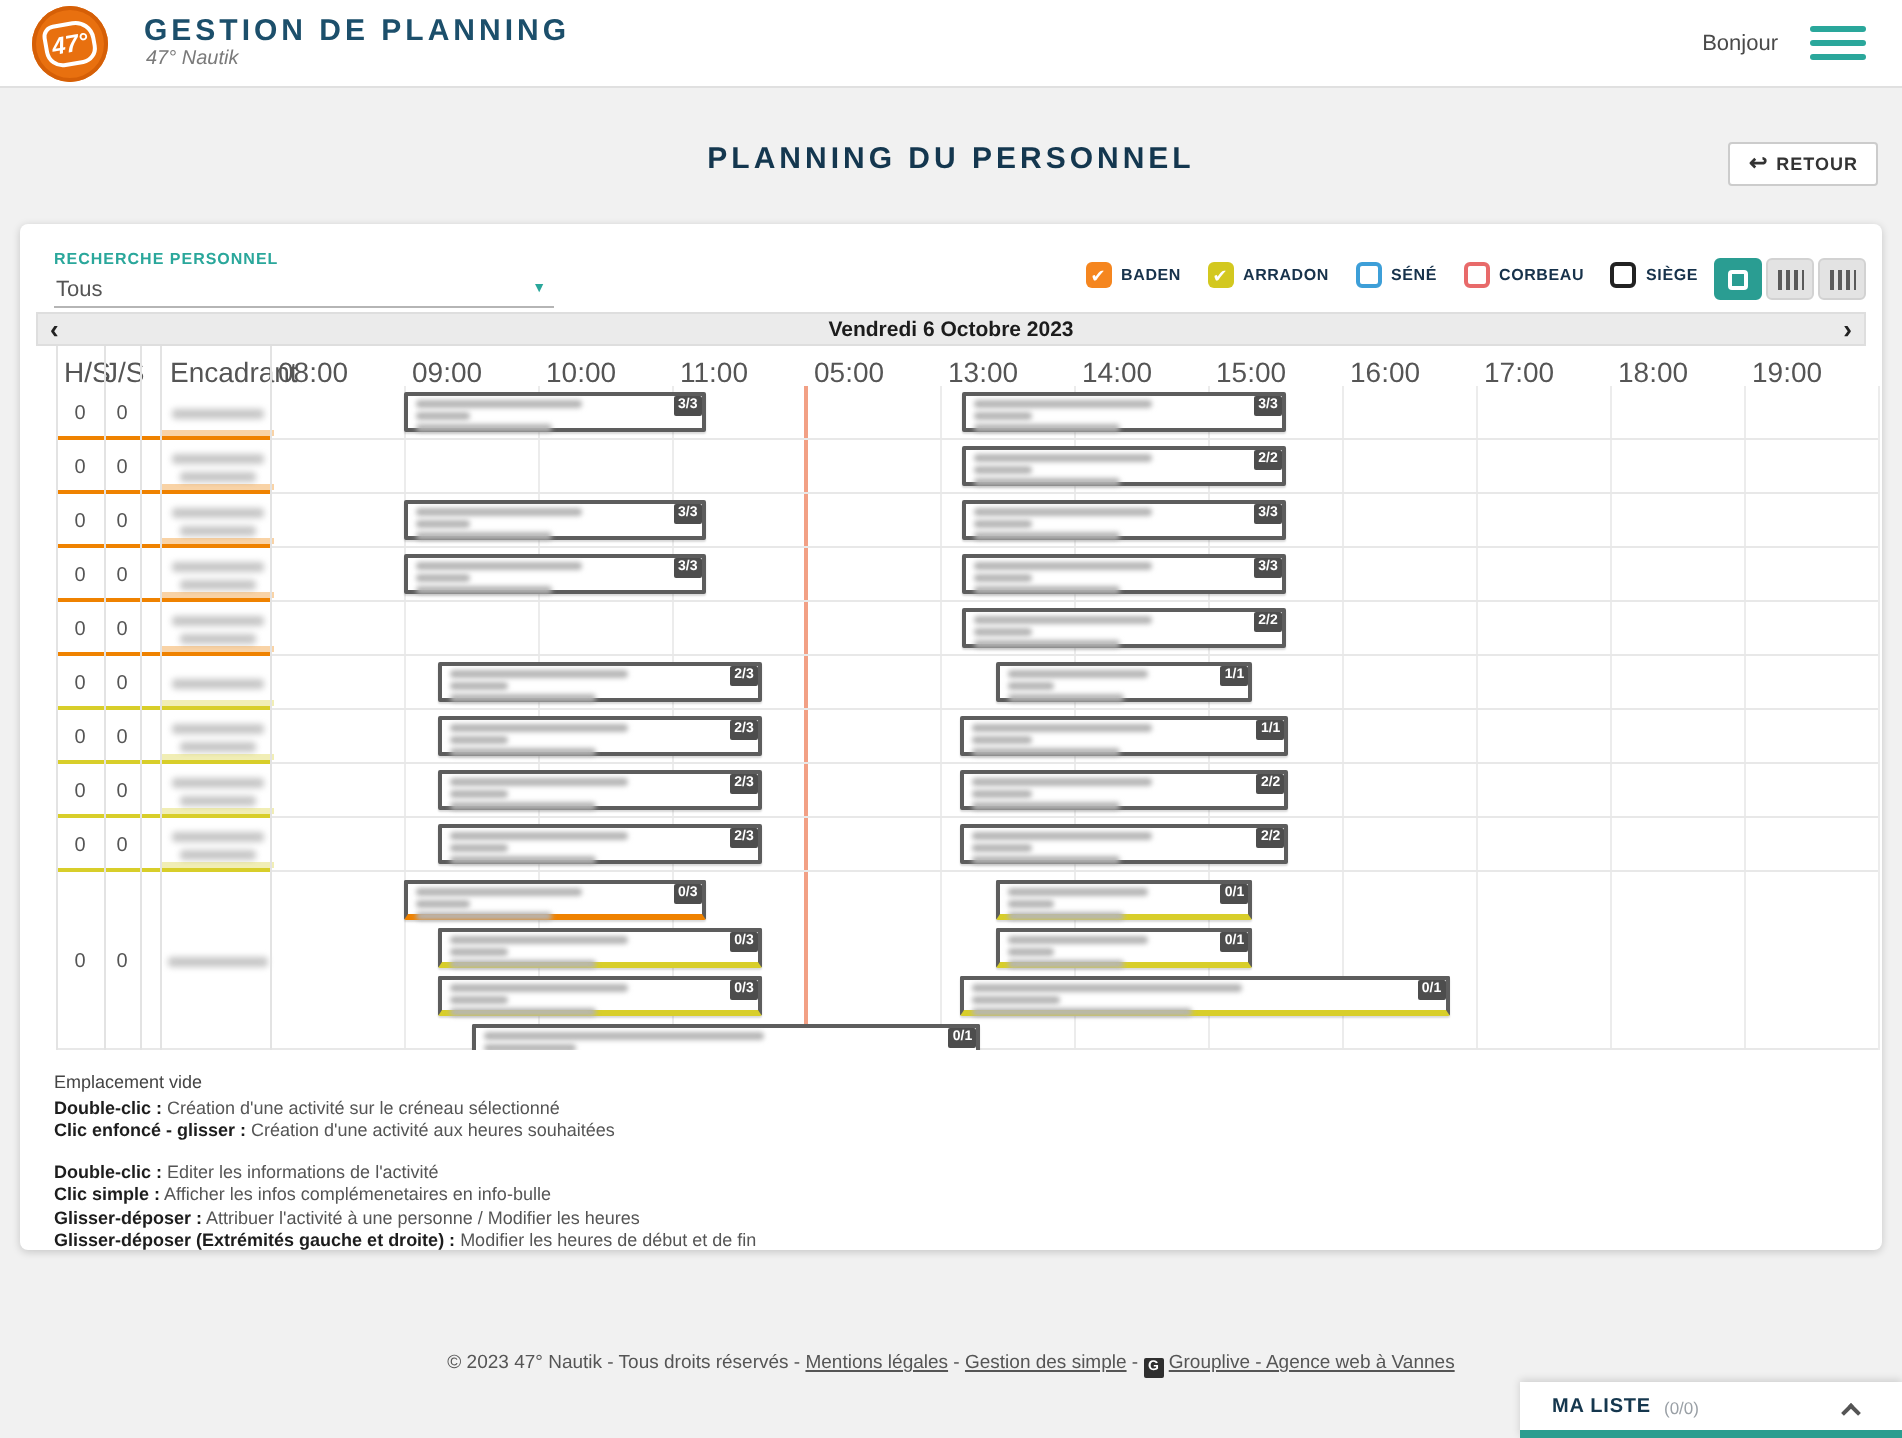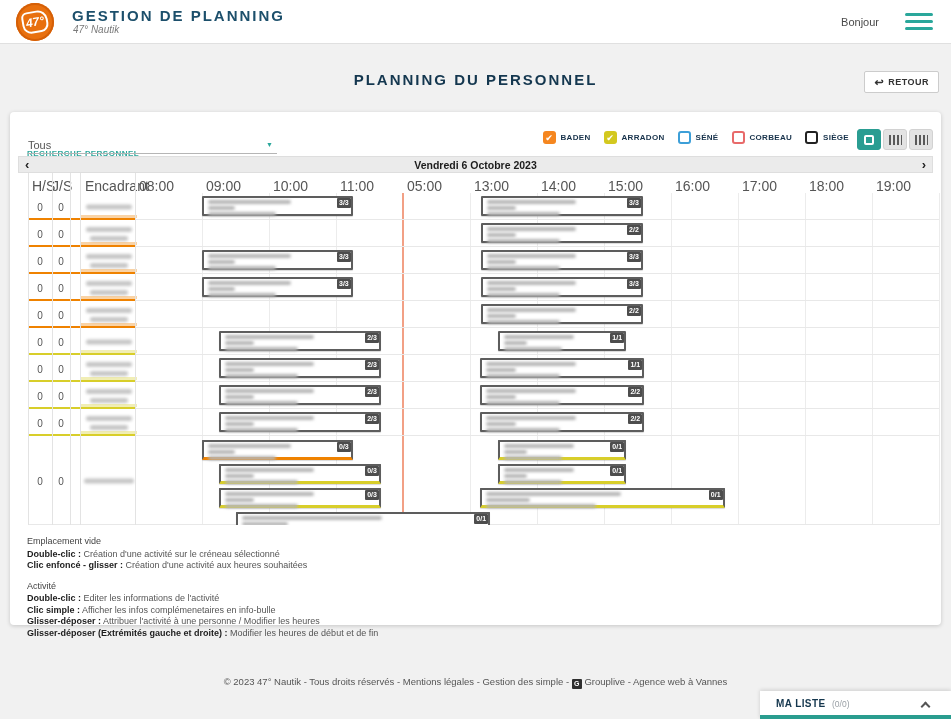--- a/index.html
+++ b/index.html
@@ -11,39 +11,39 @@
   .hdr { position:absolute; top:0; left:0; width:951px; height:44px; background:#ffffff;
          border-bottom:1px solid #e0e0e0; z-index:5; }
   .logo { position:absolute; left:16px; top:3px; width:38px; height:38px; border-radius:50%;
           background:#e8700f; box-shadow:inset 0 0 0 2px #d55f07; display:flex; align-items:center; justify-content:center; }
   .logo-inner { width:26px; height:22px; border:2px solid #ffffff; border-radius:6px 10px 8px 9px;
           transform:rotate(-10deg); color:#fff; font-weight:bold; font-style:italic; font-size:12px;
           display:flex; align-items:center; justify-content:center; }
   .hdr-title { position:absolute; left:72px; top:7px; font-size:15px; font-weight:bold;
           letter-spacing:2px; color:#1c4f6b; }
   .hdr-sub { position:absolute; left:73px; top:24px; font-size:10px; font-style:italic; color:#7a7a7a; }
-  .greeting { position:absolute; right:72px; top:16px; font-size:11px; color:#4a4a4a; }
+  .greeting { position:absolute; right:62px; top:16px; font-size:11px; color:#4a4a4a; }
   .burger { position:absolute; right:18px; top:13px; width:28px; height:18px; cursor:pointer; }
   .burger span { display:block; width:28px; height:3px; background:#2aa79b; border-radius:2px; margin-bottom:4px; }
 
   
   .band-title { position:absolute; top:71px; left:0; width:951px; text-align:center;
           font-size:15px; font-weight:bold; letter-spacing:2px; color:#14374f; }
   .btn-retour { position:absolute; top:71px; right:12px; background:#fff; border:1px solid #ccc;
           border-radius:2px; padding:5px 9px; font-size:9px; font-weight:bold; color:#333;
           letter-spacing:.5px; cursor:pointer; display:flex; align-items:center; gap:4px;
           font-family:"Liberation Sans", sans-serif; }
   .btn-retour .ret-ic { font-size:11px; line-height:9px; color:#333; }
 
   
   .card { position:absolute; left:10px; top:112px; width:931px; height:513px; background:#fff;
           border-radius:4px; box-shadow:0 1px 4px rgba(0,0,0,.18); }
 
   .search-label { position:absolute; left:17px; top:13px; font-size:8px; font-weight:bold;
-          letter-spacing:.5px; color:#2aa79b;margin-top:24px; }
+          letter-spacing:.5px; color:#2aa79b; }
   .search-select { position:absolute; left:17px; top:25px; width:250px; height:17px;
           border-bottom:1px solid #b5b5b5; font-size:11px; color:#555; cursor:pointer; }
   .search-select .val { position:absolute; left:1px; top:2px; }
   .search-select .arr { position:absolute; right:4px; top:4px; font-size:7px; color:#2aa79b; }
 
   .sites { position:absolute; right:92px; top:19px; display:flex; align-items:center; gap:13px; }
   .site { display:flex; align-items:center; gap:5px; cursor:pointer; }
   .cb { width:13px; height:13px; border-radius:3px; display:flex; align-items:center; justify-content:center;
         font-size:9px; color:#fff; background:#fff; }
   .site-lbl { font-size:8px; font-weight:bold; color:#17324b; letter-spacing:.3px; }
@@ -89,21 +89,21 @@
 
   
   .legend { position:absolute; left:17px; top:424px; font-size:9px; color:#555; line-height:11.5px; }
   .leg-title { color:#444; margin-bottom:1px; }
   .leg-sec { margin-bottom:9px; }
   .leg-line b { color:#1d1d1d; }
 
   
   .footer { position:absolute; left:0; top:676px; width:951px; text-align:center; font-size:9.5px;
          color:#555; }
-  .footer a { color:#555; cursor:pointer; }
+  .footer a { color:#555; text-decoration:underline; cursor:pointer; }
   .gl-ic { display:inline-block; width:10px; height:10px; background:#2f2f2f; color:#fff;
          font-size:7px; font-weight:bold; line-height:10px; text-align:center; vertical-align:-1px;
          border-radius:1px; }
 
   
   .ml-panel { position:absolute; right:0; bottom:0; width:191px; height:28px; background:#fff;
          border-bottom:4px solid #2a9d8f; box-shadow:0 -1px 4px rgba(0,0,0,.15); cursor:pointer; }
   .ml-label { position:absolute; left:16px; top:7px; font-size:10px; font-weight:bold;
          color:#15374e; letter-spacing:.4px; }
   .ml-count { position:absolute; left:72px; top:8px; font-size:8.5px; color:#9aa0a6; }
@@ -444,21 +444,20 @@
         <div class="sep" style="left: 125px; top: 61px; height: 352px;"></div>
       </div>
 
     <div class="legend" id="legend">
         <div class="leg-sec">
           <div class="leg-title">Emplacement vide</div>
           <div class="leg-line"><b>Double-clic :</b> Création d'une activité sur le créneau sélectionné</div>
           <div class="leg-line"><b>Clic enfoncé - glisser :</b> Création d'une activité aux heures souhaitées</div>
         </div>
         <div class="leg-sec">
-          <div class="leg-title">Activité</div>
           <div class="leg-line"><b>Double-clic :</b> Editer les informations de l'activité</div>
           <div class="leg-line"><b>Clic simple :</b> Afficher les infos complémenetaires en info-bulle</div>
           <div class="leg-line"><b>Glisser-déposer :</b> Attribuer l'activité à une personne / Modifier les heures</div>
           <div class="leg-line"><b>Glisser-déposer (Extrémités gauche et droite) :</b> Modifier les heures de début et de fin</div>
         </div>
       </div>
   </div>
 
   <div class="footer" id="footer">© 2023 47° Nautik - Tous droits réservés - <a>Mentions légales</a> - <a>Gestion des simple</a> - <span class="gl-ic">G</span> <a>Grouplive - Agence web à Vannes</a></div>
 

